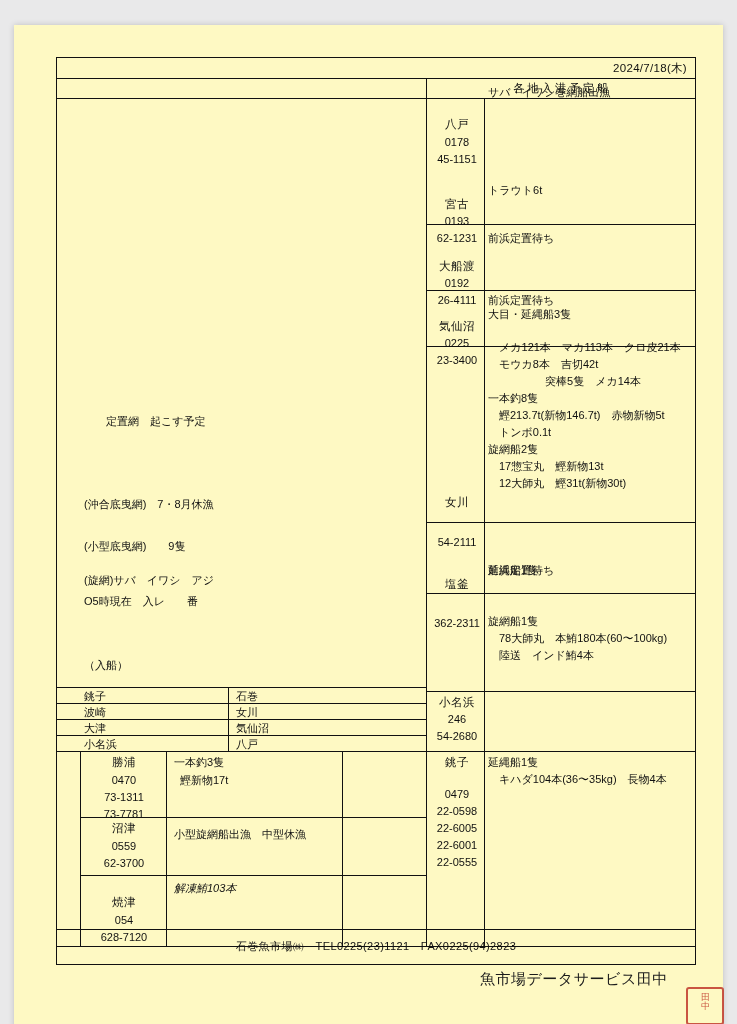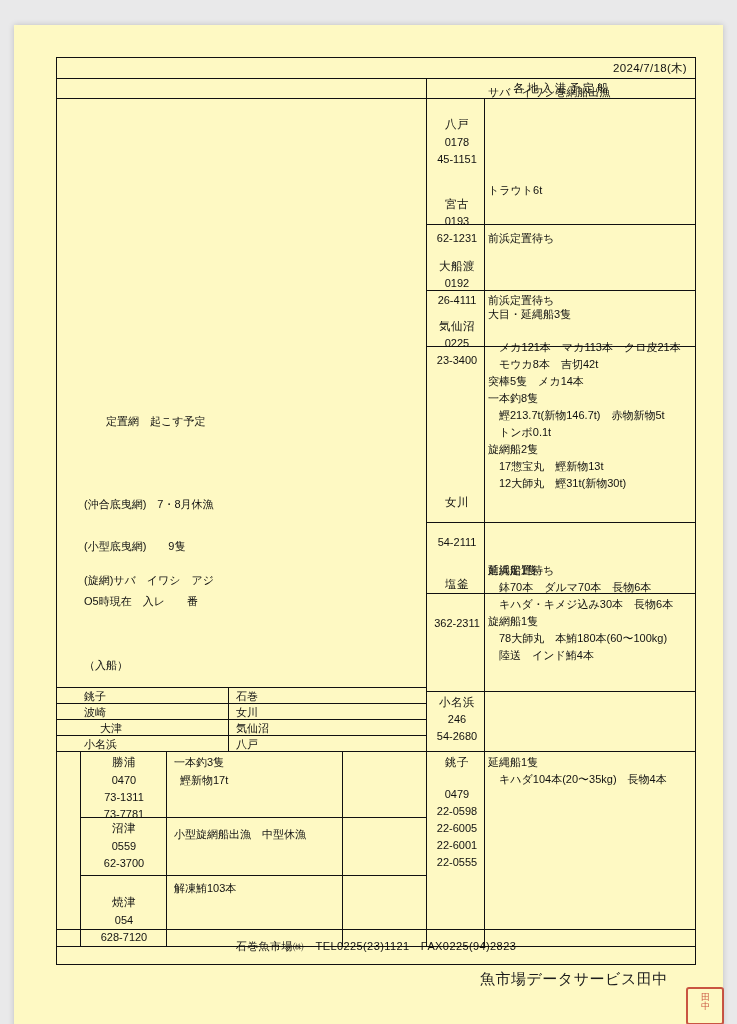--- a/index.html
+++ b/index.html
@@ -207,41 +207,41 @@
 
     <div class="cell" style="left:28px; top:516px; width:280px;">(旋網)サバ　イワシ　アジ</div>
     <div class="cell" style="left:28px; top:537px; width:280px;">O5時現在　入レ　　番</div>
 
     <div class="cell" style="left:28px; top:601px; width:120px;">（入船）</div>
 
     <div class="cell" style="left:28px; top:632px;">銚子</div>
     <div class="cell" style="left:180px; top:632px;">石巻</div>
     <div class="cell" style="left:28px; top:648px;text-align:right;">波崎</div>
     <div class="cell" style="left:180px; top:648px;">女川</div>
-    <div class="cell" style="left:44px; top:664px;">大津</div>
+    <div class="cell" style="left:28px; top:664px;">大津</div>
     <div class="cell" style="left:180px; top:664px;">気仙沼</div>
     <div class="cell" style="left:28px; top:680px;">小名浜</div>
     <div class="cell" style="left:180px; top:680px;">八戸</div>
 
     <div class="cell ctr port-name" style="left:30px; top:698px; width:76px;">勝浦</div>
     <div class="cell ctr" style="left:30px; top:716px; width:76px;">0470</div>
     <div class="cell ctr" style="left:30px; top:733px; width:76px;">73-1311</div>
     <div class="cell ctr" style="left:30px; top:750px; width:76px;">73-7781</div>
     <div class="cell" style="left:118px; top:698px; width:160px;">一本釣3隻</div>
     <div class="cell" style="left:124px; top:716px; width:160px;">鰹新物17t</div>
 
     <div class="cell ctr port-name" style="left:30px; top:764px; width:76px;">沼津</div>
     <div class="cell ctr" style="left:30px; top:782px; width:76px;">0559</div>
     <div class="cell ctr" style="left:30px; top:799px; width:76px;">62-3700</div>
     <div class="cell" style="left:118px; top:770px; width:220px;">小型旋網船出漁　中型休漁</div>
 
     <div class="cell ctr port-name" style="left:30px; top:838px; width:76px;">焼津</div>
     <div class="cell ctr" style="left:30px; top:856px; width:76px;">054</div>
     <div class="cell ctr" style="left:30px; top:873px; width:76px;">628-7120</div>
-    <div class="cell" style="left:118px; top:824px; width:220px;">解凍鮪103本</div>
+    <div class="cell" style="left:118px; top:824px; width:220px;font-style:italic;">解凍鮪103本</div>
 
     <div class="cell ctr port-name" style="left:378px; top:60px; width:46px;">八戸</div>
     <div class="cell ctr" style="left:378px; top:78px; width:46px;">0178</div>
     <div class="cell ctr" style="left:374px; top:95px; width:54px;">45-1151</div>
     <div class="cell" style="left:432px; top:28px; width:206px;">サバ・イワシ巻網船出漁</div>
 
     <div class="cell ctr port-name" style="left:378px; top:140px; width:46px;">宮古</div>
     <div class="cell ctr" style="left:378px; top:157px; width:46px;">0193</div>
     <div class="cell ctr" style="left:374px; top:174px; width:54px;">62-1231</div>
     <div class="cell" style="left:432px; top:126px; width:206px;">トラウト6t</div>
@@ -251,53 +251,51 @@
     <div class="cell ctr" style="left:378px; top:219px; width:46px;">0192</div>
     <div class="cell ctr" style="left:374px; top:236px; width:54px;">26-4111</div>
     <div class="cell" style="left:432px; top:236px; width:206px;">前浜定置待ち</div>
 
     <div class="cell ctr port-name" style="left:374px; top:262px; width:54px;">気仙沼</div>
     <div class="cell ctr" style="left:378px; top:279px; width:46px;">0225</div>
     <div class="cell ctr" style="left:374px; top:296px; width:54px;">23-3400</div>
     <div class="cell" style="left:432px; top:250px; width:210px;">大目・延縄船3隻</div>
     <div class="cell" style="left:432px; top:283px; width:210px;">　メカ121本　マカ113本　クロ皮21本</div>
     <div class="cell" style="left:432px; top:300px; width:210px;">　モウカ8本　吉切42t</div>
-    <div class="cell" style="left:432px; top:317px; width:210px;">突棒5隻　メカ14本</div>
+    <div class="cell" style="left:432px; top:317px; width:210px;text-align:center;">突棒5隻　メカ14本</div>
     <div class="cell" style="left:432px; top:334px; width:210px;">一本釣8隻</div>
     <div class="cell" style="left:432px; top:351px; width:210px;">　鰹213.7t(新物146.7t)　赤物新物5t</div>
     <div class="cell" style="left:432px; top:368px; width:210px;">　トンボ0.1t</div>
     <div class="cell" style="left:432px; top:385px; width:210px;">旋網船2隻</div>
     <div class="cell" style="left:432px; top:402px; width:210px;">　17惣宝丸　鰹新物13t</div>
     <div class="cell" style="left:432px; top:419px; width:210px;">　12大師丸　鰹31t(新物30t)</div>
 
     <div class="cell ctr port-name" style="left:378px; top:438px; width:46px;">女川</div>
     <div class="cell ctr" style="left:374px; top:478px; width:54px;">54-2111</div>
     <div class="cell" style="left:432px; top:506px; width:206px;">前浜定置待ち</div>
 
     <div class="cell ctr port-name" style="left:378px; top:520px; width:46px;">塩釜</div>
     <div class="cell ctr" style="left:371px; top:559px; width:60px;">362-2311</div>
     <div class="cell" style="left:432px; top:506px; width:210px;">延縄船1隻</div>
-    <div class="cell" style="left:432px; top:523px; width:210px;">　鉢70本　ダルマ70本　長物6本</div>
-    <div class="cell" style="left:432px; top:540px; width:210px;">　キハダ・キメジ込み30本　長物6本</div>
     <div class="cell" style="left:432px; top:557px; width:210px;">旋網船1隻</div>
     <div class="cell" style="left:432px; top:574px; width:210px;">　78大師丸　本鮪180本(60〜100kg)</div>
     <div class="cell" style="left:432px; top:591px; width:210px;">　陸送　インド鮪4本</div>
 
     <div class="cell ctr port-name" style="left:374px; top:638px; width:54px;">小名浜</div>
     <div class="cell ctr" style="left:378px; top:655px; width:46px;">246</div>
     <div class="cell ctr" style="left:374px; top:672px; width:54px;">54-2680</div>
 
     <div class="cell ctr port-name" style="left:378px; top:698px; width:46px;">銚子</div>
     <div class="cell ctr" style="left:378px; top:730px; width:46px;">0479</div>
     <div class="cell ctr" style="left:374px; top:747px; width:54px;">22-0598</div>
     <div class="cell ctr" style="left:374px; top:764px; width:54px;">22-6005</div>
     <div class="cell ctr" style="left:374px; top:781px; width:54px;">22-6001</div>
     <div class="cell ctr" style="left:374px; top:798px; width:54px;">22-0555</div>
     <div class="cell" style="left:432px; top:698px; width:210px;">延縄船1隻</div>
-    <div class="cell" style="left:432px; top:715px; width:210px;">　キハダ104本(20〜35kg)　長物4本</div>
+    <div class="cell" style="left:432px; top:715px; width:210px;">　キハダ104本(36〜35kg)　長物4本</div>
 
     <div class="footer-band"></div>
     <div class="footer-note" style="top:882px;">石巻魚市場㈱　TEL0225(23)1121　FAX0225(94)2823</div>
   </div>
 
   <div class="signature">魚市場データサービス田中</div>
   <div class="stamp">
     <span>田</span>
     <span>中</span>
   </div>

